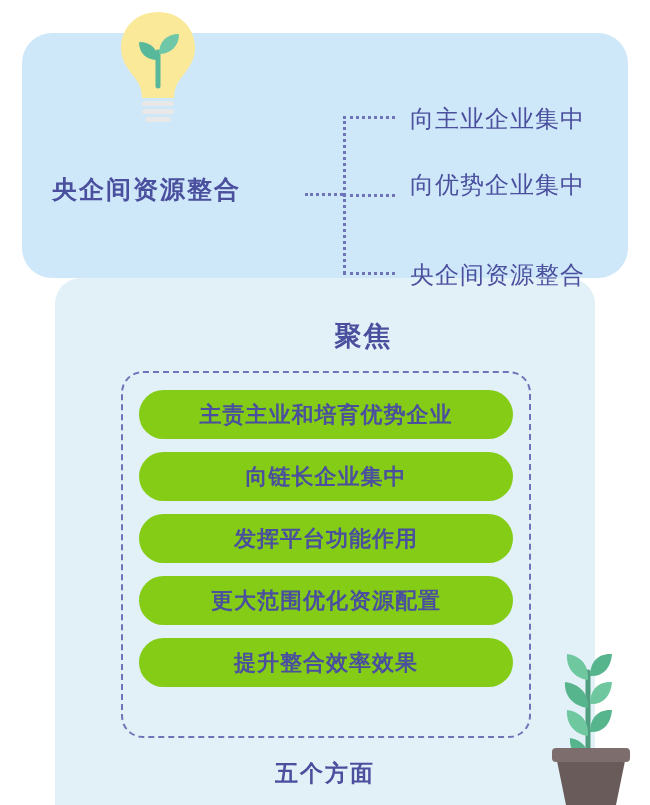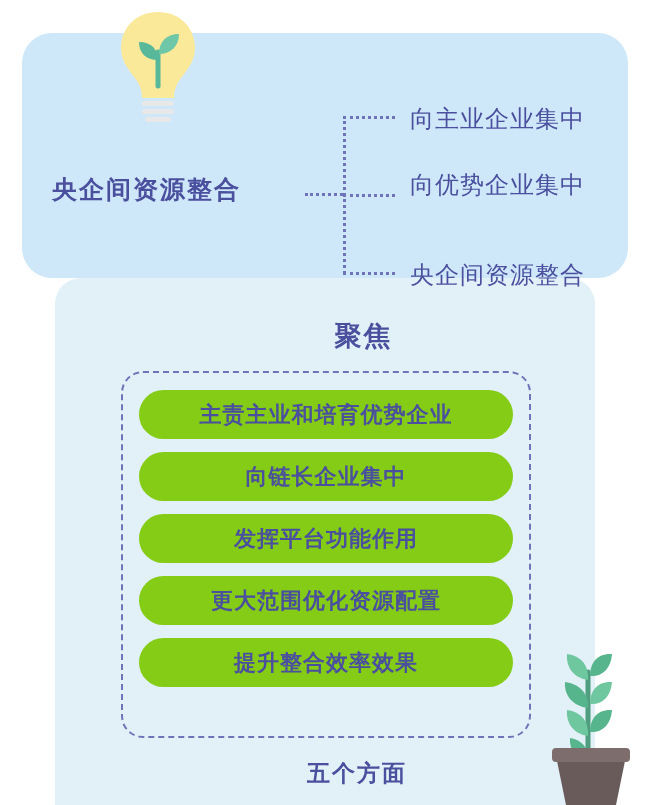--- a/index.html
+++ b/index.html
@@ -83,21 +83,20 @@
   .focus-footer {
     position: absolute;
     left: 0;
     top: 480px;
     width: 540px;
     text-align: center;
     font-size: 23px;
     font-weight: bold;
     color: #4a4f9e;
     letter-spacing: 2px;
-    padding-left: 32px;
   }
 
   
   .top-panel {
     position: absolute;
     left: 22px;
     top: 33px;
     width: 606px;
     height: 245px;
     background: #cfe8f9;

